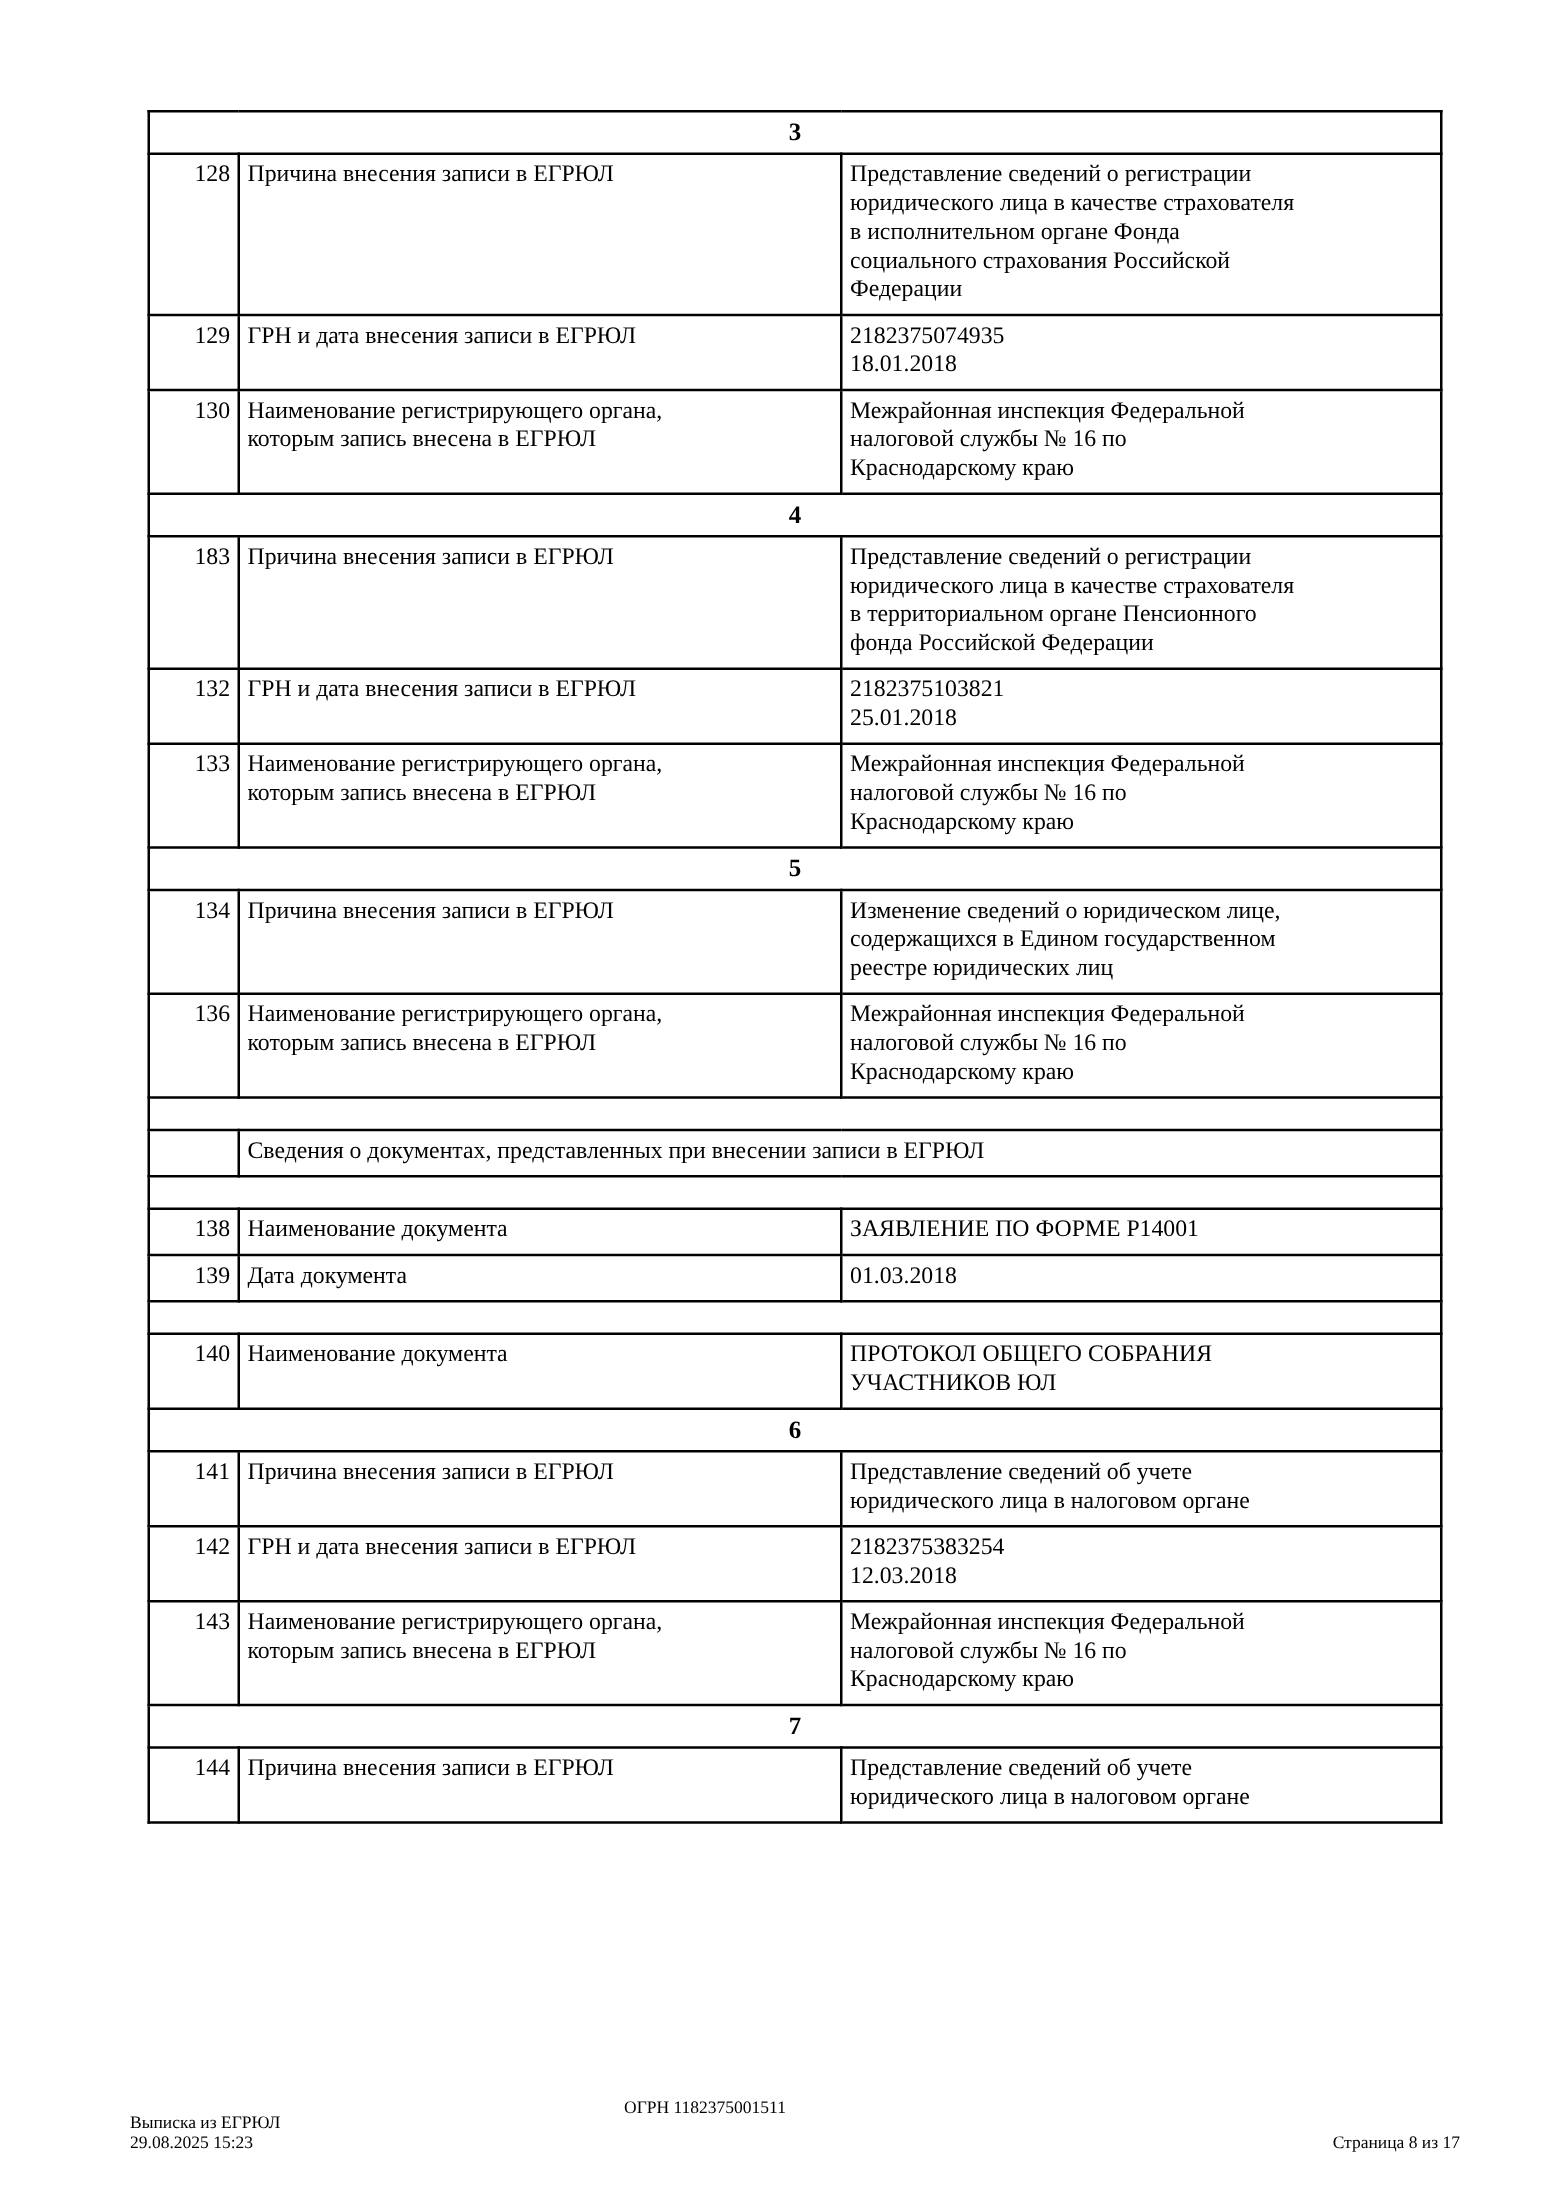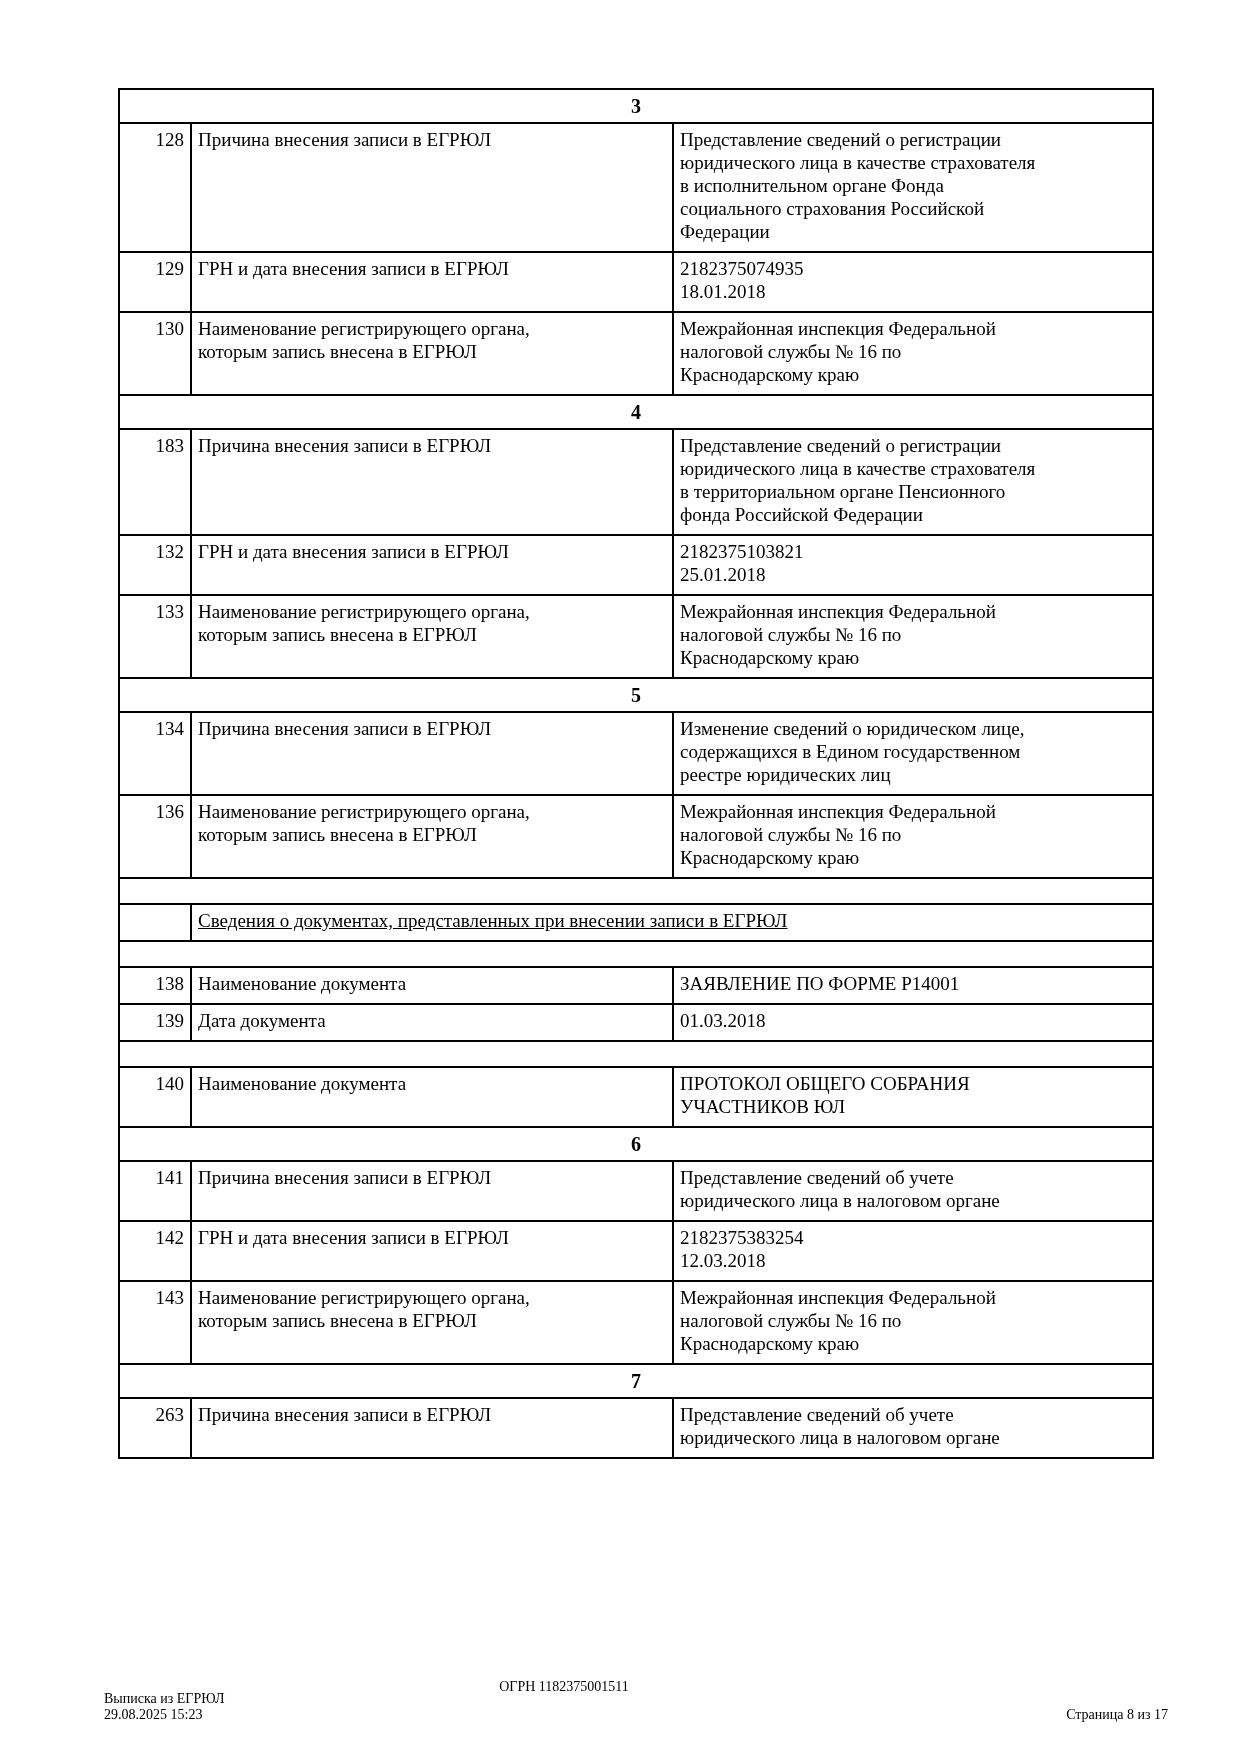--- a/index.html
+++ b/index.html
@@ -48,21 +48,20 @@
     line-height: 26px;
     padding: 3px;
   }
   tr.empty td {
     height: 24px;
     padding: 0;
   }
   td.subheader {
     white-space: normal;
     padding: 2px 6px 6px 6px;
-    text-decoration: underline;
   }
   .footer-left {
     position: absolute;
     left: 104px;
     top: 1663px;
     font-size: 14px;
     line-height: 16px;
     margin-top: 28px;
   }
   .footer-center {
@@ -213,21 +212,21 @@
           <td class="label">Наименование регистрирующего органа,
 которым запись внесена в ЕГРЮЛ</td>
           <td class="value">Межрайонная инспекция Федеральной
 налоговой службы № 16 по
 Краснодарскому краю</td>
         </tr>
         <tr class="section">
           <td colspan="3">7</td>
         </tr>
         <tr>
-          <td class="num">263</td>
+          <td class="num">144</td>
           <td class="label">Причина внесения записи в ЕГРЮЛ</td>
           <td class="value">Представление сведений об учете
 юридического лица в налоговом органе</td>
         </tr>
       </tbody>
   </table>
 
   <div class="footer-left">
     <div>Выписка из ЕГРЮЛ</div>
     <div>29.08.2025 15:23</div>

